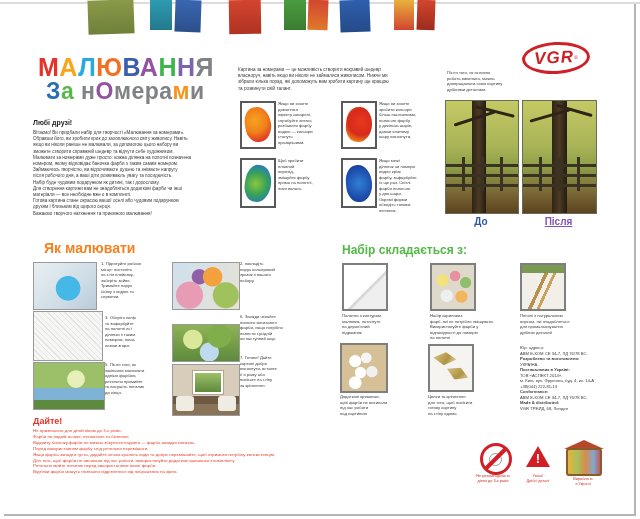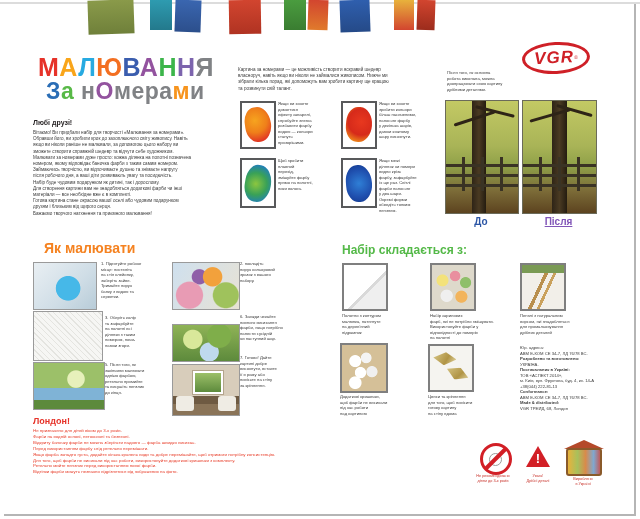--- a/index.html
+++ b/index.html
@@ -304,21 +304,21 @@
     <div class="t2" style="font-weight:bold;">Постачальник в Україні:</div>
     <div class="t2">ТОВ «АСПЕКТ 2014»,</div>
     <div class="t2">м. Київ, вул. Фруктова, буд. 4, кв. 14-А</div>
     <div class="t2">+38(044) 222-81-13</div>
     <div class="t2" style="font-weight:bold;">Conformance:</div>
     <div class="t2">АВМ Е-КОМ СЕ 34-7, ЛД 76/78 ВС.</div>
     <div class="t2" style="font-weight:bold;">Made &amp; distributed:</div>
     <div class="t2">VGR ТРЕЙД, 68, Лондон</div>
   </div>
 
-  <div class="abs h-red" style="left:33px;top:416px;">Лондон!</div>
+  <div class="abs h-red" style="left:33px;top:416px;">Дайте!</div>
   <div class="abs red-t" style="left:33px;top:428px;width:430px;">Не призначено для дітей віком до 3-х років.
 Фарби на водній основі, нетоксичні та безпечні.
 Відкриту баночку фарби не можна зберігати надовго — фарба швидко висихає.
 Перед використанням фарбу слід ретельно перемішати.
 Якщо фарба занадто густа, додайте кілька крапель води та добре перемішайте, щоб отримати потрібну консистенцію.
 Для того, щоб фарби не висихали під час роботи, використовуйте додаткові кришечки з комплекту.
 Ретельно мийте пензлик перед використанням нової фарби.
 Відтінки фарби можуть незначно відрізнятися від зображених на фото.</div>
 
   <div class="abs" id="no-kids" style="left:480px;top:443px;">

